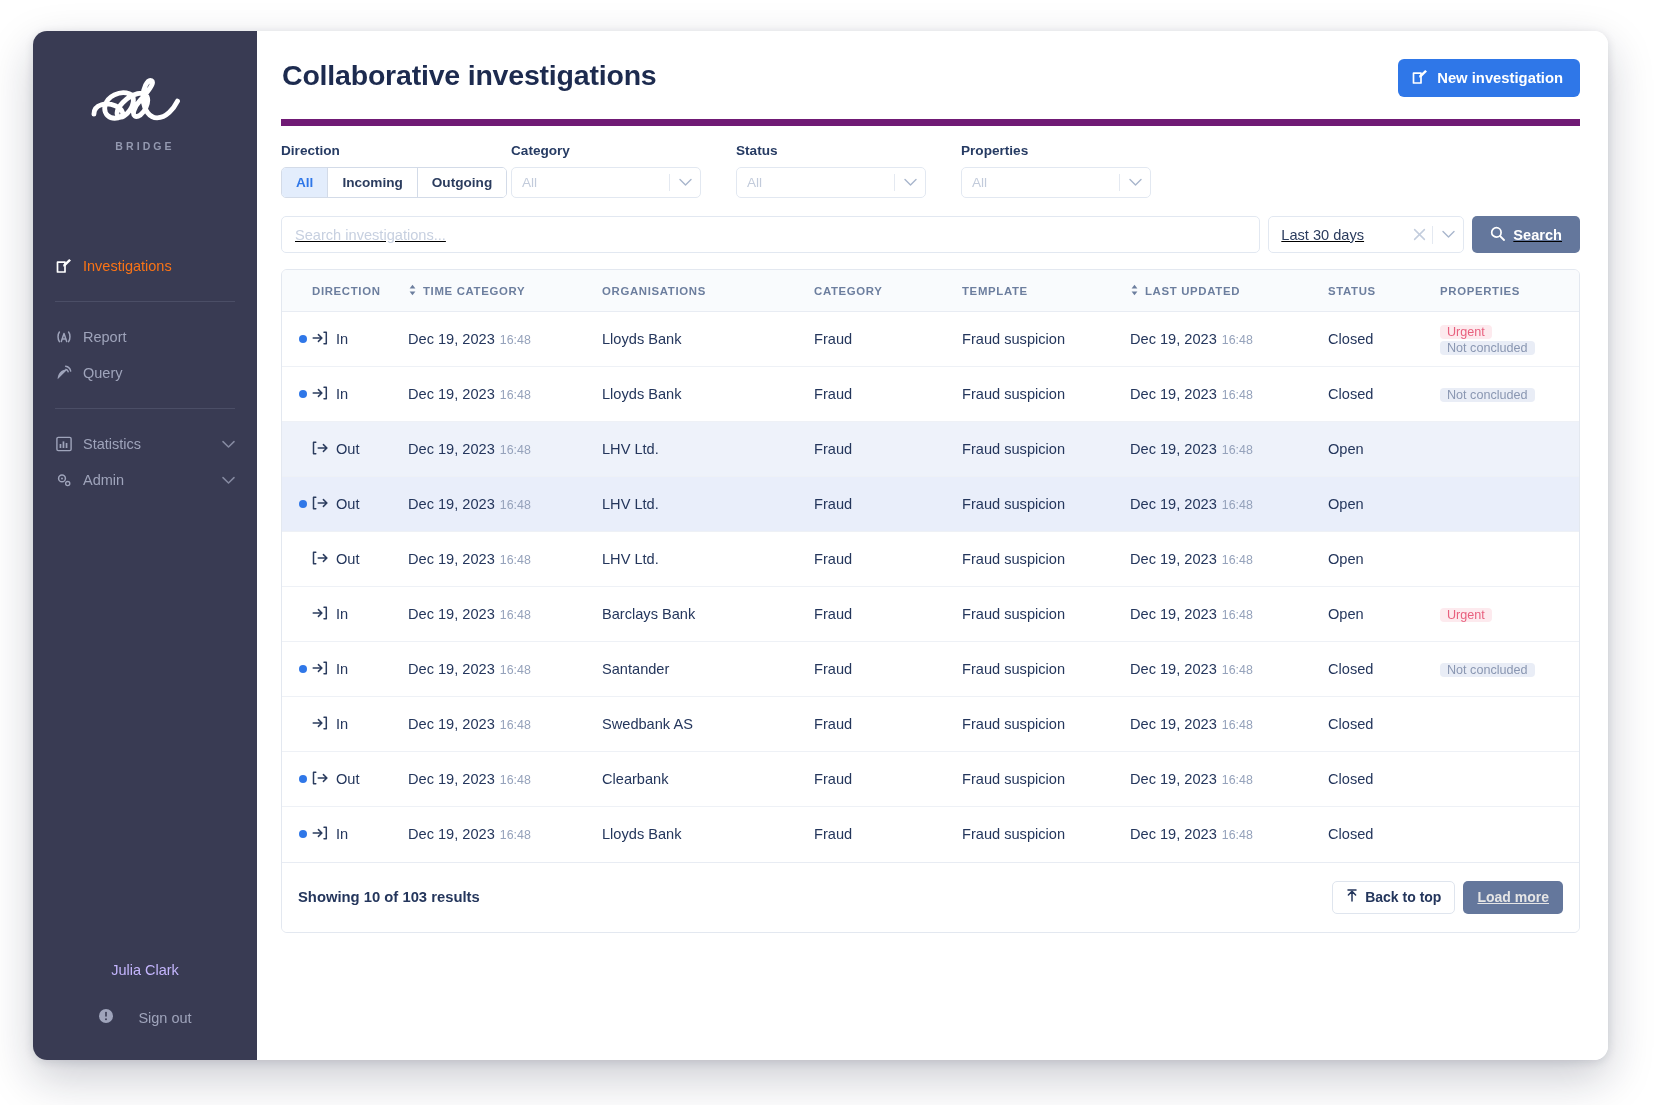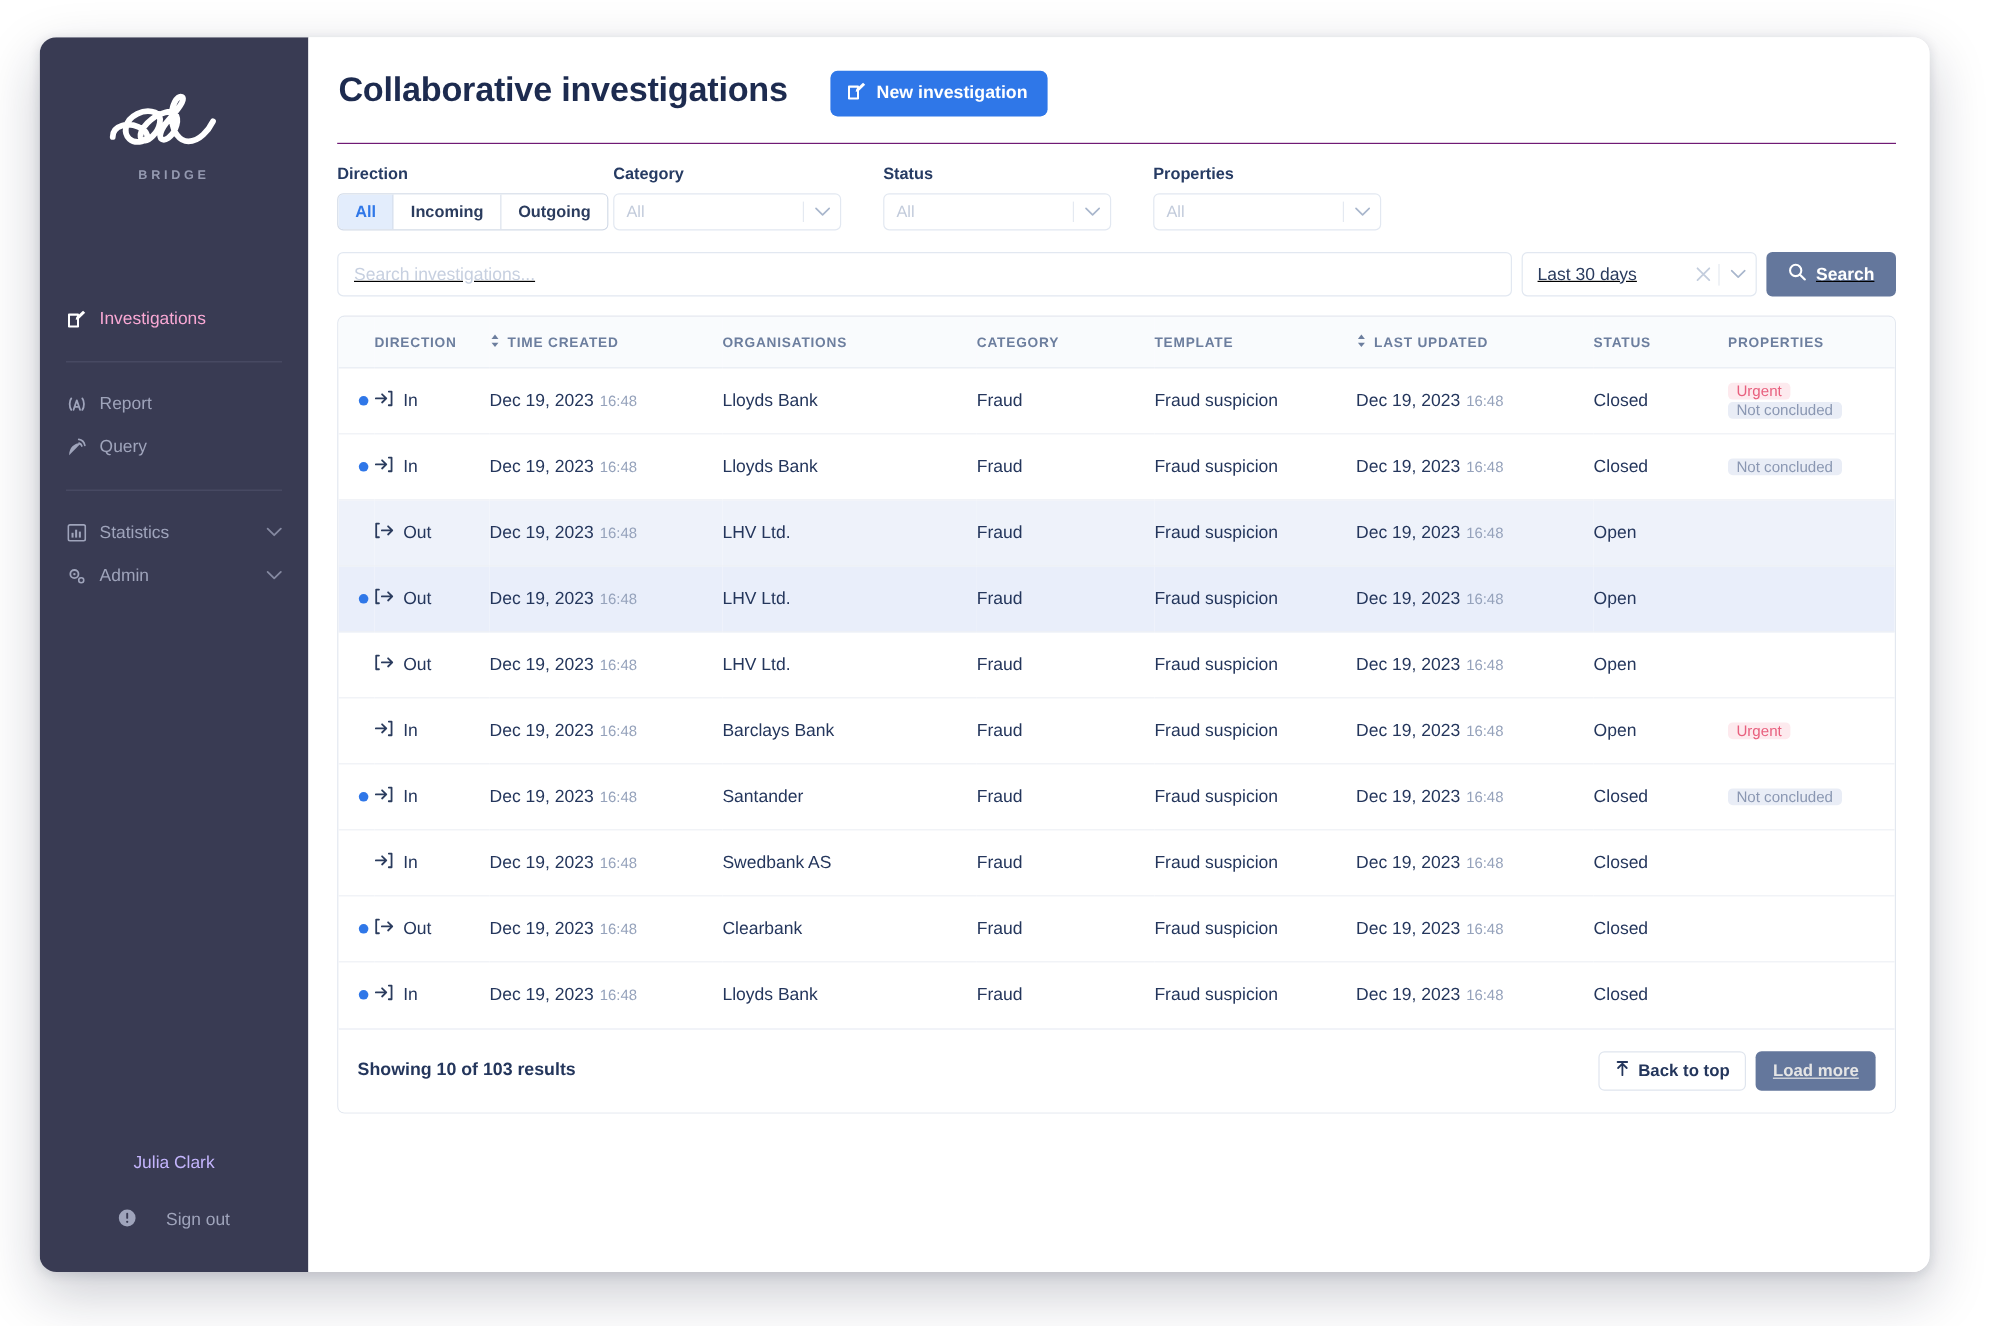--- a/index.html
+++ b/index.html
@@ -45,21 +45,21 @@
   .nav { margin-top: 96px; padding: 0 0 0 0; }
   .nav-item {
     display: flex; align-items: center;
     gap: 11px;
     padding: 7px 22px;
     color: #9fa4bb;
     font-size: 14.5px;
     cursor: pointer;
     line-height: 22px;
   }
-  .nav-item.active { color: #f9a8d4; font-weight: 400; }
+  .nav-item.active { color: #f97316; font-weight: 400; }
   .nav-item .ico { width: 17px; height: 17px; display:inline-flex; align-items:center; justify-content:center; flex:0 0 17px;}
   .nav-item .chev { margin-left: auto; opacity: .75; }
   .nav-divider {
     height: 1px; background: #4b4e66;
     margin: 17px 22px;
   }
   .sidebar-footer {
     margin-top: auto;
     padding-bottom: 33px;
     display: flex; flex-direction: column; align-items: center; gap: 30px;
@@ -72,24 +72,23 @@
 
   
   .main {
     flex: 1 1 auto;
     background: #ffffff;
     padding: 28px 28px 0 24px;
     overflow: hidden;
     position: relative;
   }
   .topbar {
-    display: flex; align-items: flex-start; justify-content: flex-start;
+    display: flex; align-items: flex-start; justify-content: space-between;
     padding: 0 0 22px 0;
-    border-bottom: 1px solid #701a75;
-    gap: 35px;
+    border-bottom: 7px solid #701a75;
   }
   .page-title {
     font-size: 28.5px;
     font-weight: 700;
     color: #1d2b4f;
     letter-spacing: -0.2px;
     padding-left: 1px;
   }
   .btn-primary {
     background: #2f77e8;
@@ -474,21 +473,21 @@
             <th class="c-dot"></th>
             <th class="c-dir">DIRECTION</th>
             <th class="c-time">
               <span class="sortable">
                 <span>
                   <svg width="9" height="12" viewBox="0 0 9 12" fill="none">
                       <path d="M4.5 0.8 L7.4 4.4 H1.6 Z" fill="#6c7e9e"></path>
                       <path d="M4.5 11.2 L1.6 7.6 H7.4 Z" fill="#6c7e9e"></path>
                     </svg>
                 </span>
-                <span>TIME CREATED</span>
+                <span>TIME CATEGORY</span>
               </span>
             </th>
             <th class="c-org">ORGANISATIONS</th>
             <th class="c-cat">CATEGORY</th>
             <th class="c-tmpl">TEMPLATE</th>
             <th class="c-upd">
               <span class="sortable">
                 <span>
                   <svg width="9" height="12" viewBox="0 0 9 12" fill="none">
                       <path d="M4.5 0.8 L7.4 4.4 H1.6 Z" fill="#6c7e9e"></path>

